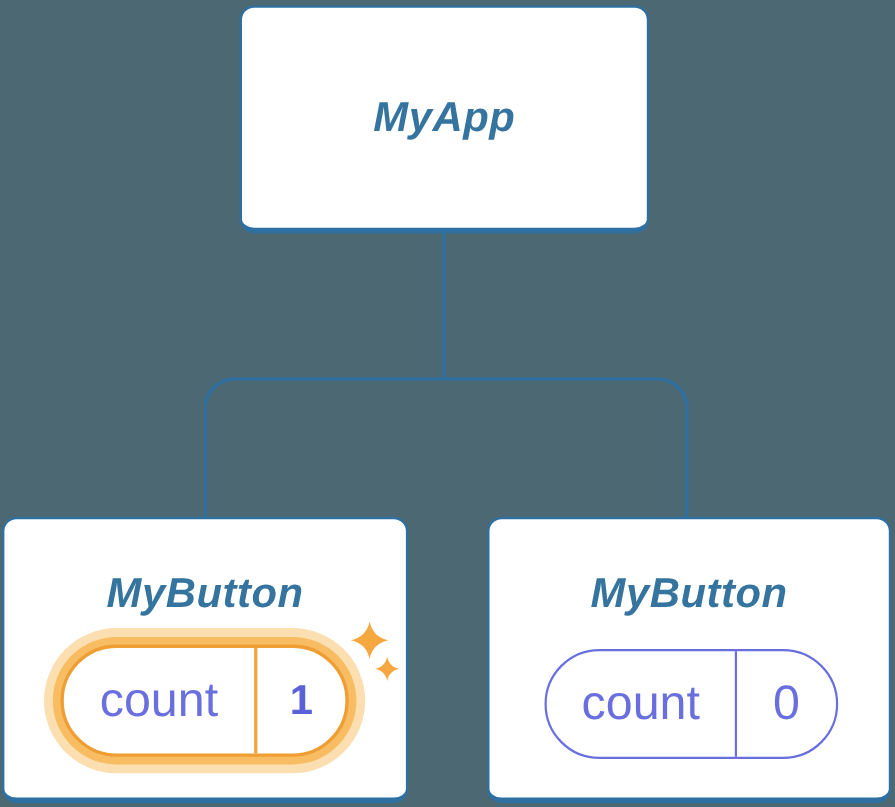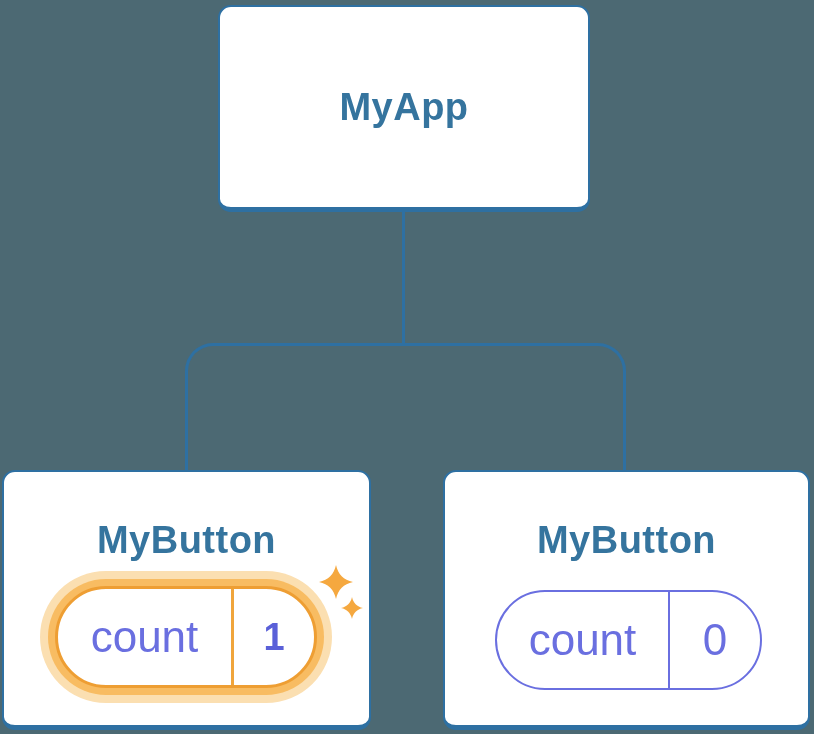--- a/index.html
+++ b/index.html
@@ -24,20 +24,21 @@
     overflow: hidden;
     font-family: "Liberation Sans", sans-serif;
   }
   .node {
     position: absolute;
     background: var(--box-bg);
     border: 2px solid var(--box-border);
     border-bottom-width: 5px;
     border-radius: 13px;
     box-sizing: border-box;
+    font-style: italic;
   }
   .node-root { left: 218px; top: 5px; width: 372px; height: 207px;
     display: flex; align-items: center; justify-content: center; }
   .node-child-left  { left: 2px;   top: 470px; width: 369px; height: 260px; }
   .node-child-right { left: 443px; top: 470px; width: 367px; height: 260px; }
   .node-title {
     font-size: 38px; font-weight: bold; letter-spacing: 0.5px;
     color: var(--title); text-align: center;
   }
   .child-title { position: absolute; left: 0; right: 0; top: 44px; line-height: 48px; }

